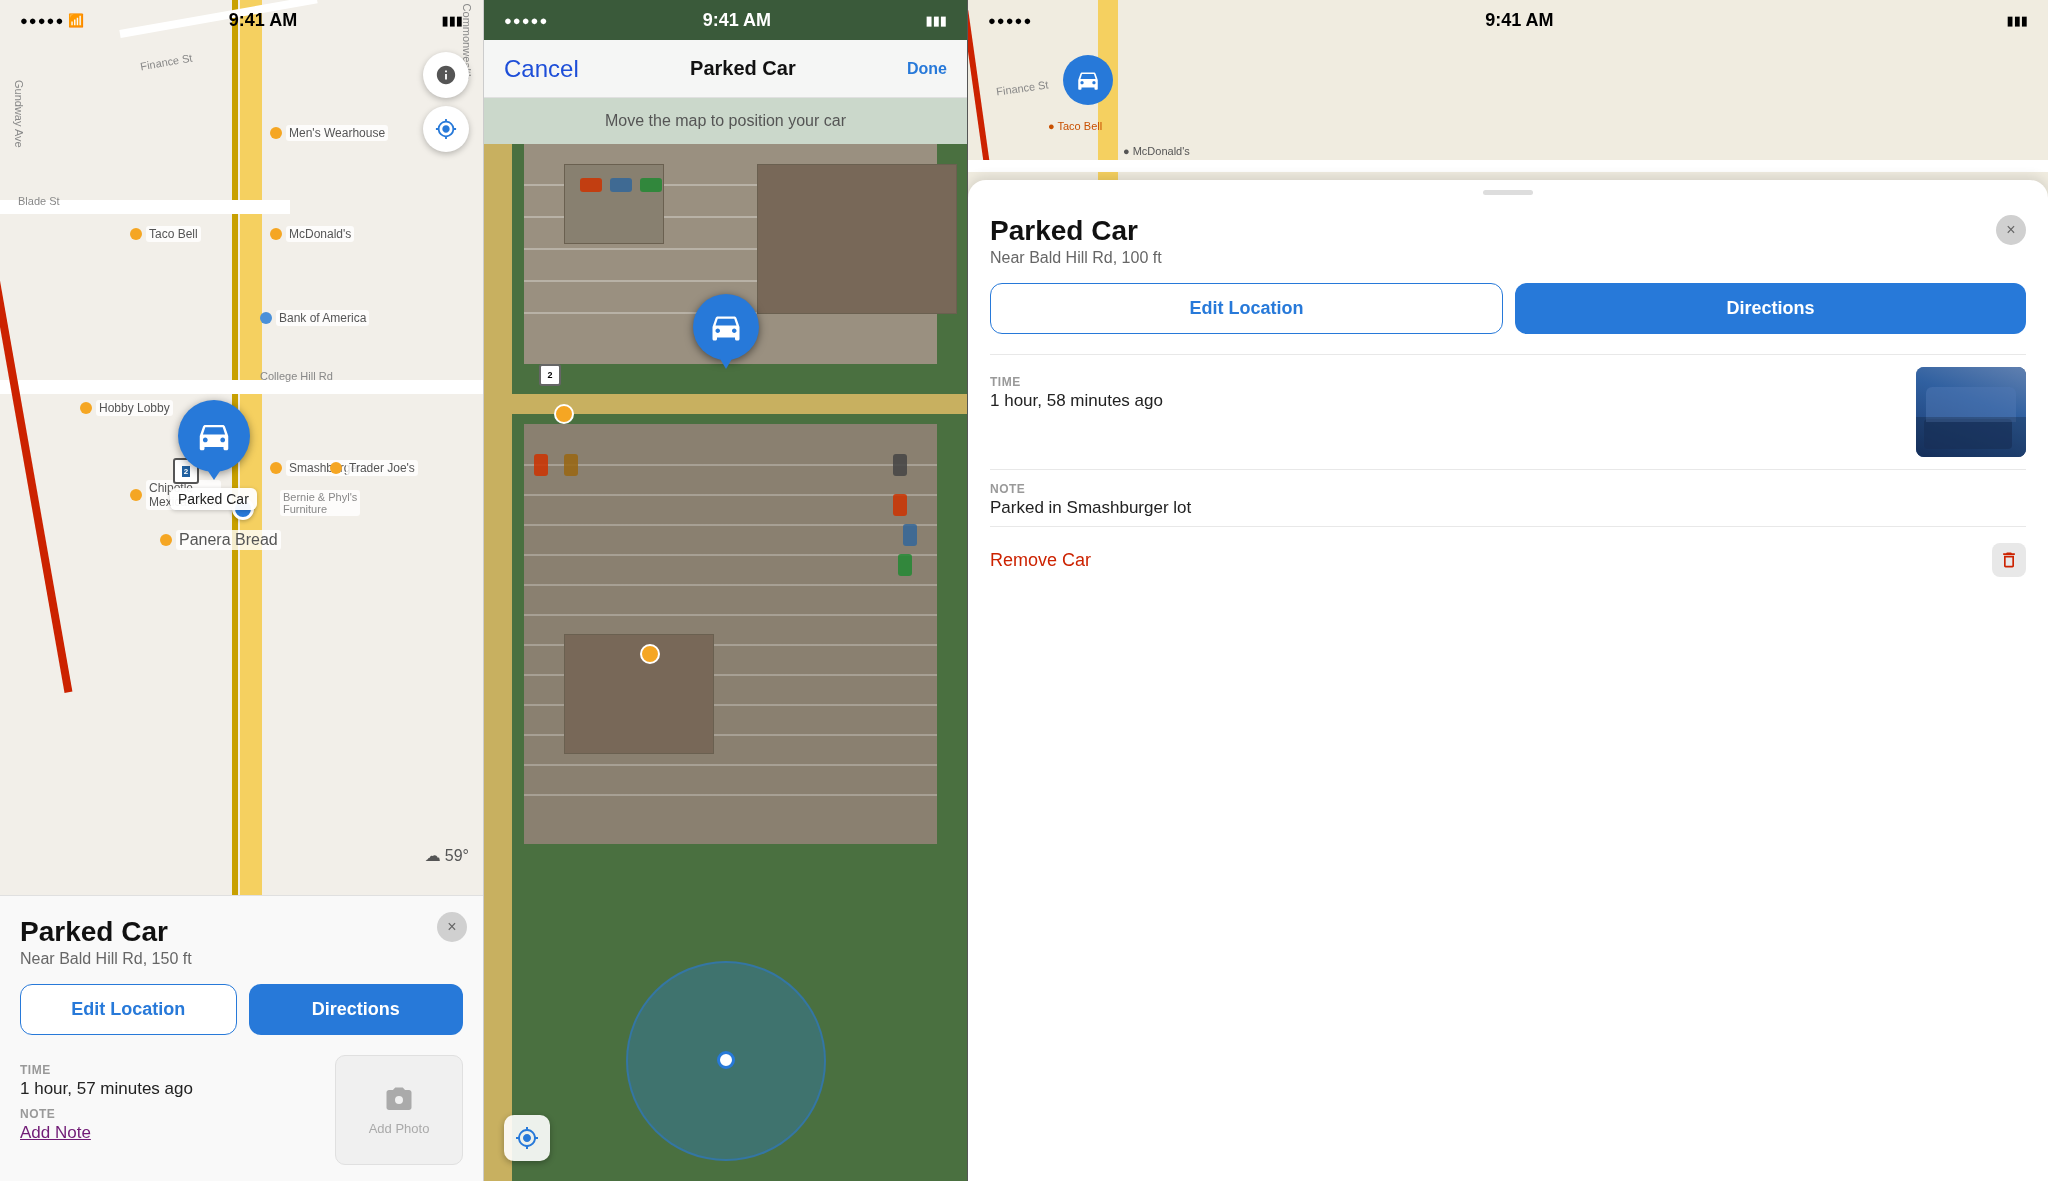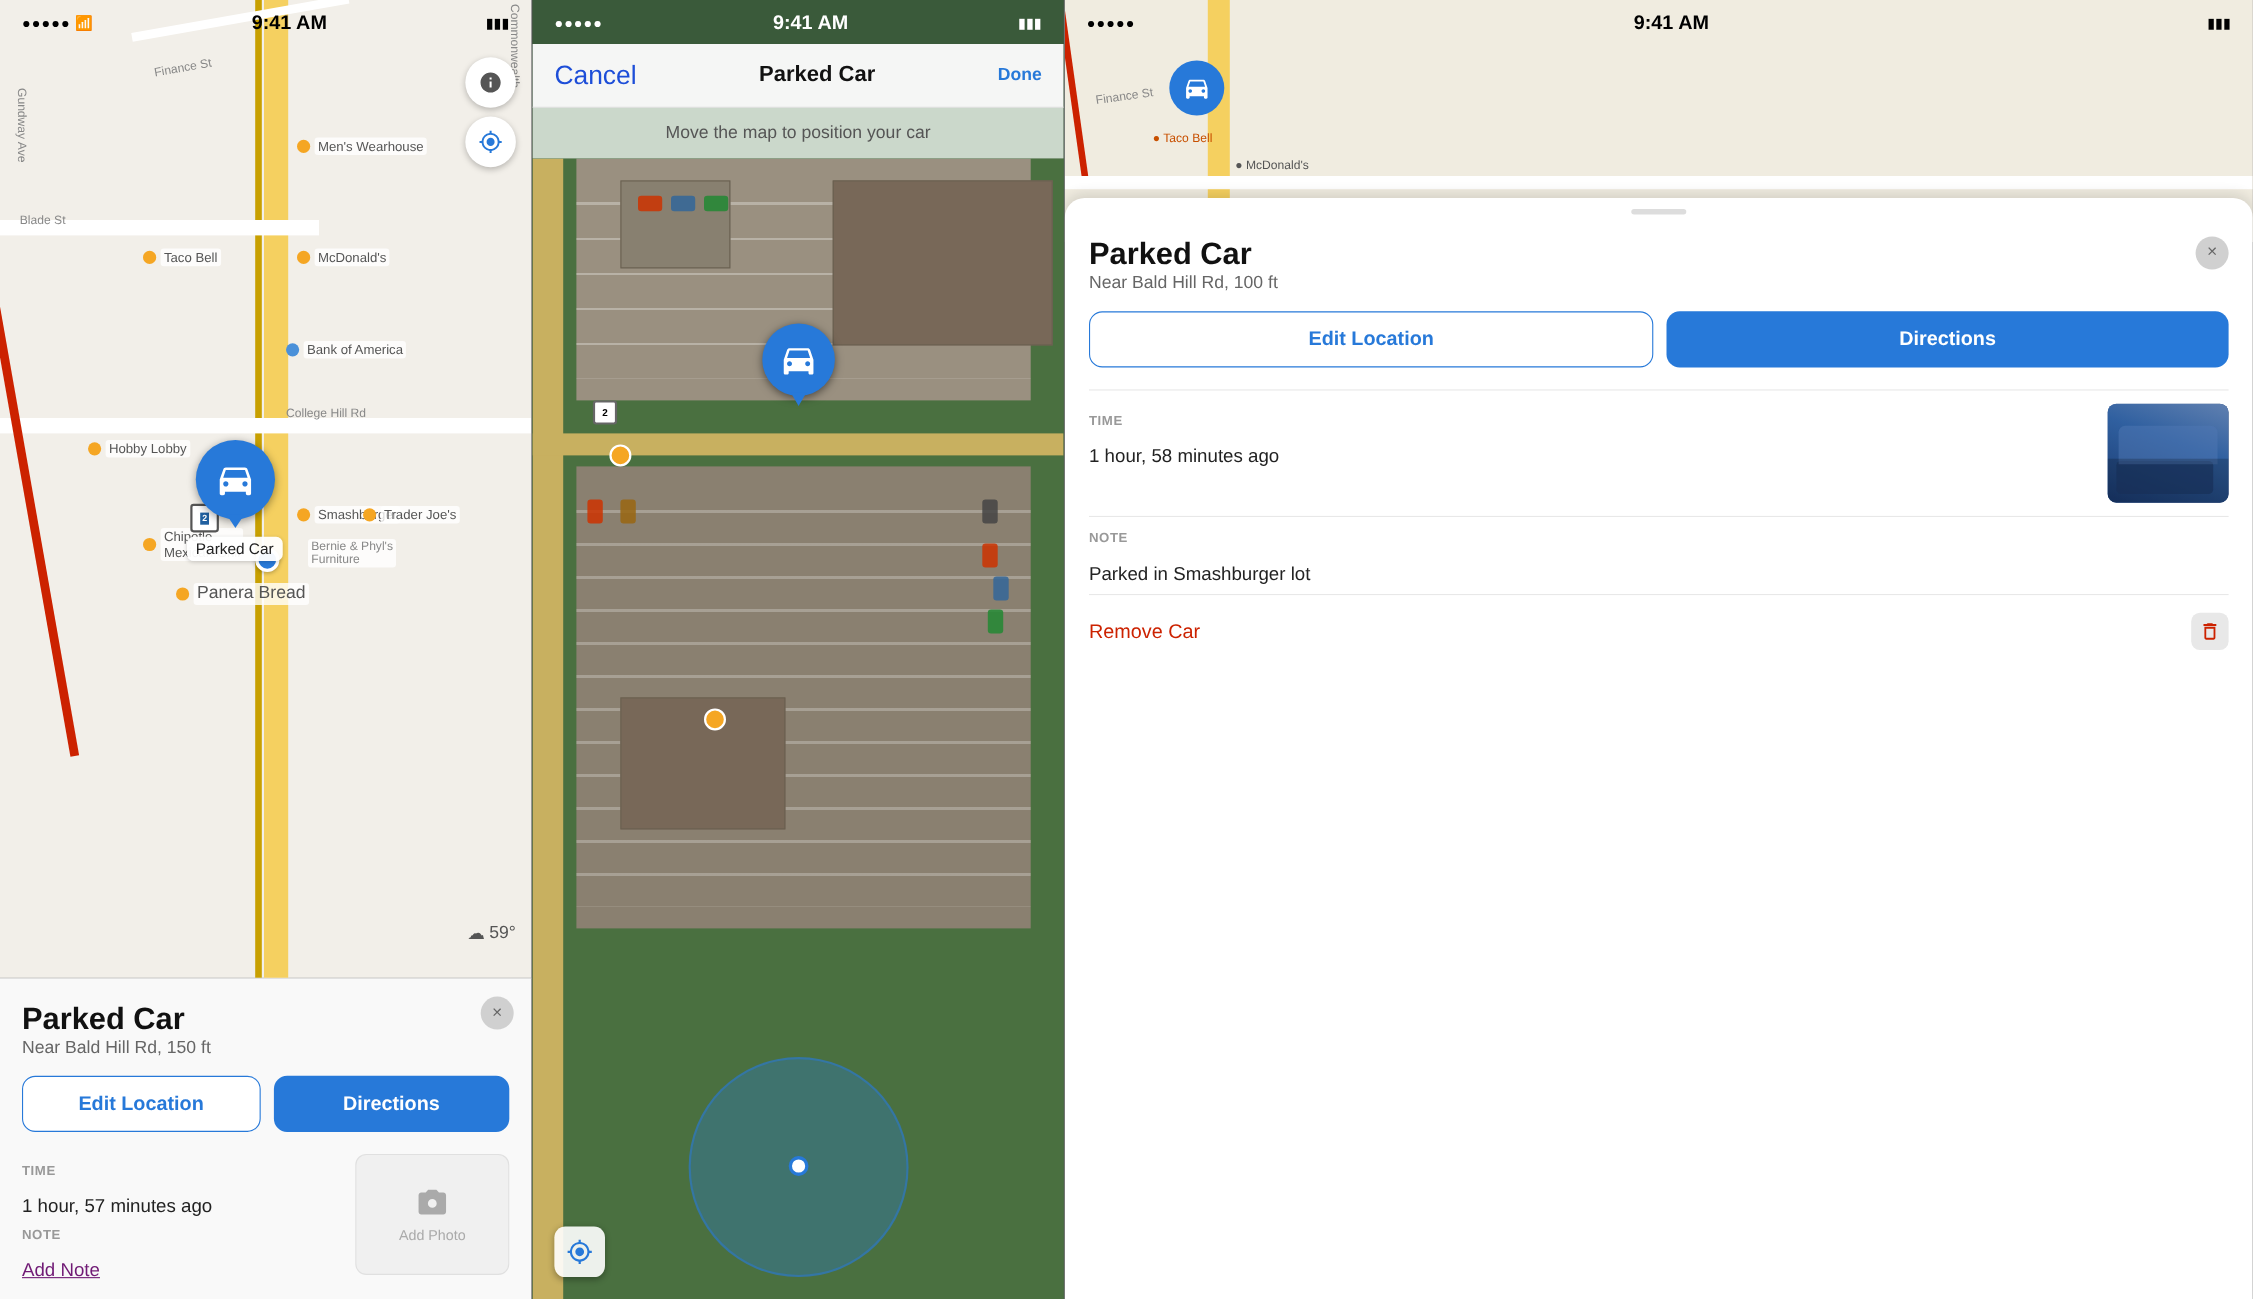--- a/index.html
+++ b/index.html
@@ -265,26 +265,26 @@
       font-size: 12px;
       font-weight: 600;
       color: #999;
       letter-spacing: 0.5px;
       text-transform: uppercase;
       margin-top: 8px;
     }
     .info-value {
       font-size: 17px;
       color: #222;
-      margin-top: 16px;
+      margin-top: 2px;
     }
     .info-value.placeholder { color: #701a75; text-decoration: underline; }
 
     .photo-btn {
-      width: 140px; height: 110px;
+      width: 128px; height: 110px;
       border: 1px solid #e0e0e0;
       border-radius: 10px;
       background: #f0f0f0;
       display: flex;
       flex-direction: column;
       align-items: center;
       justify-content: center;
       cursor: pointer;
       color: #aaa;
       font-size: 13px;

